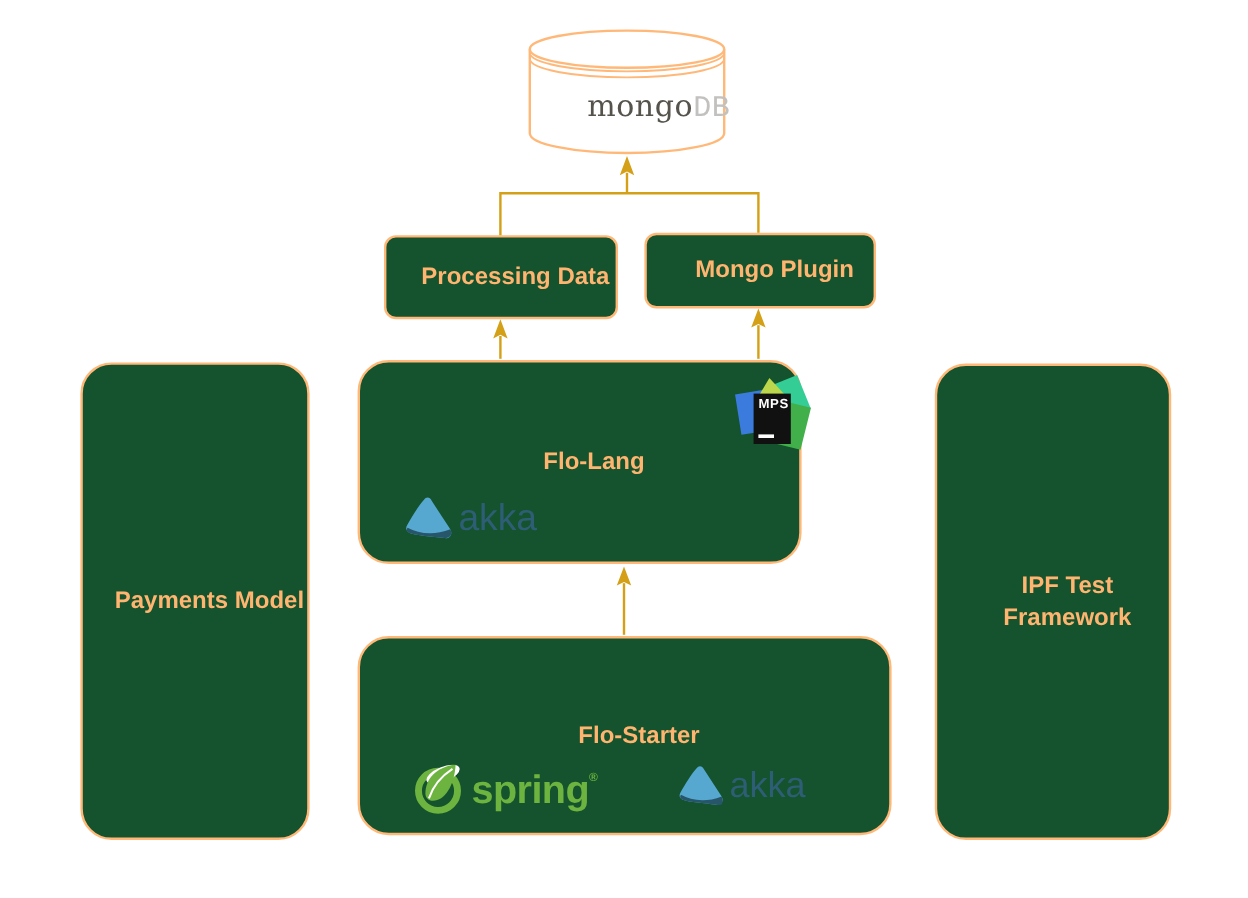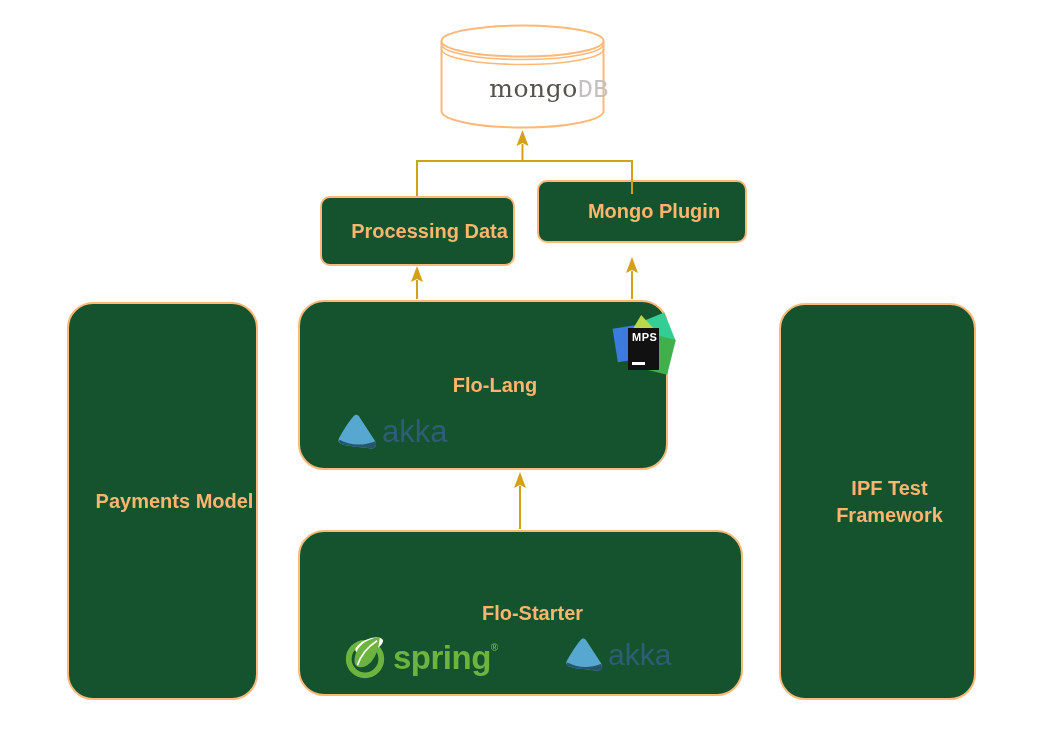--- a/index.html
+++ b/index.html
@@ -96,21 +96,21 @@
     <path d="M10,1 C9.8,12 9.9,26 10,36.5 L10.5,36.5 C12.5,34 15.8,30 17,24.5 C18.5,17 15,9 10,1 Z" fill="#6CBB4F"></path>
     <rect x="9.2" y="36" width="1.6" height="5" fill="#A3AE94"></rect>
   </svg>
   <span class="mongo-word"><span class="mongo">mongo</span><span class="db">DB</span></span>
 </div>
 
 <div class="node small z2" style="left:320px;top:196px;width:195px;height:70px;">
   <div class="node-label">Processing Data</div>
 </div>
 
-<div class="node small z2" style="left:537px;top:180px;width:210px;height:63px;">
+<div class="node small z2" style="left:537px;top:194px;width:193px;height:63px;">
   <div class="node-label">Mongo Plugin</div>
 </div>
 
 <div class="node z2" style="left:298px;top:300px;width:370px;height:170px;">
   <div class="node-label">Flo-Lang</div>
 </div>
 
 <div class="mps-logo z4" style="left:614px;top:315px;">
   <div class="piece mps-blue"></div>
   <div class="piece mps-teal"></div>

